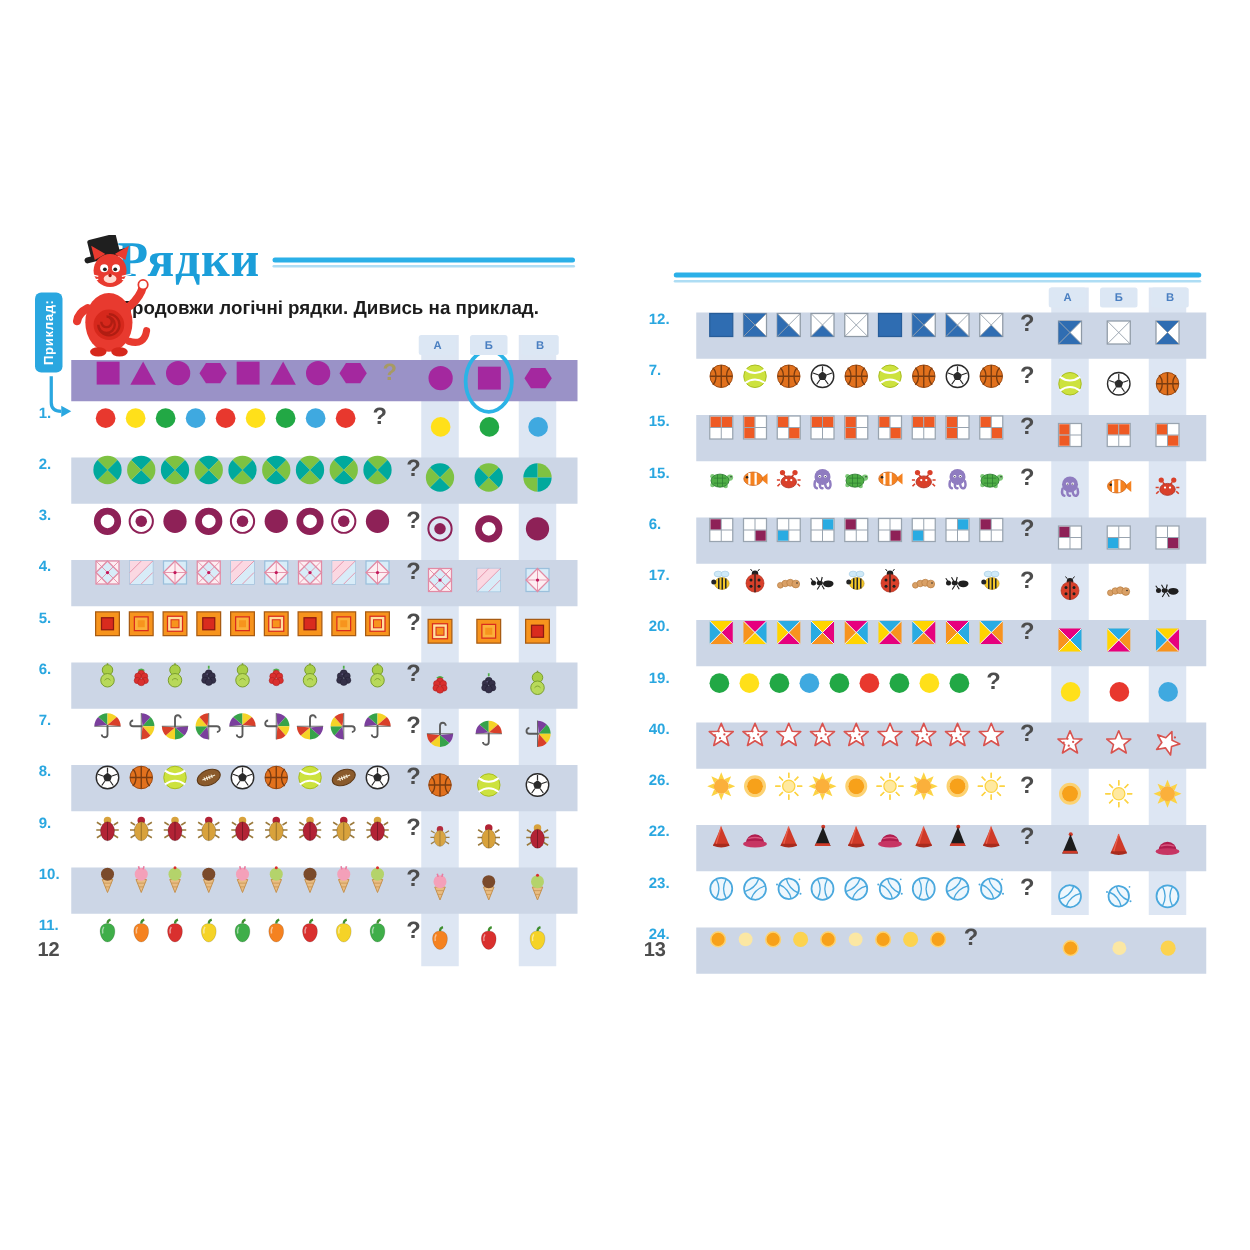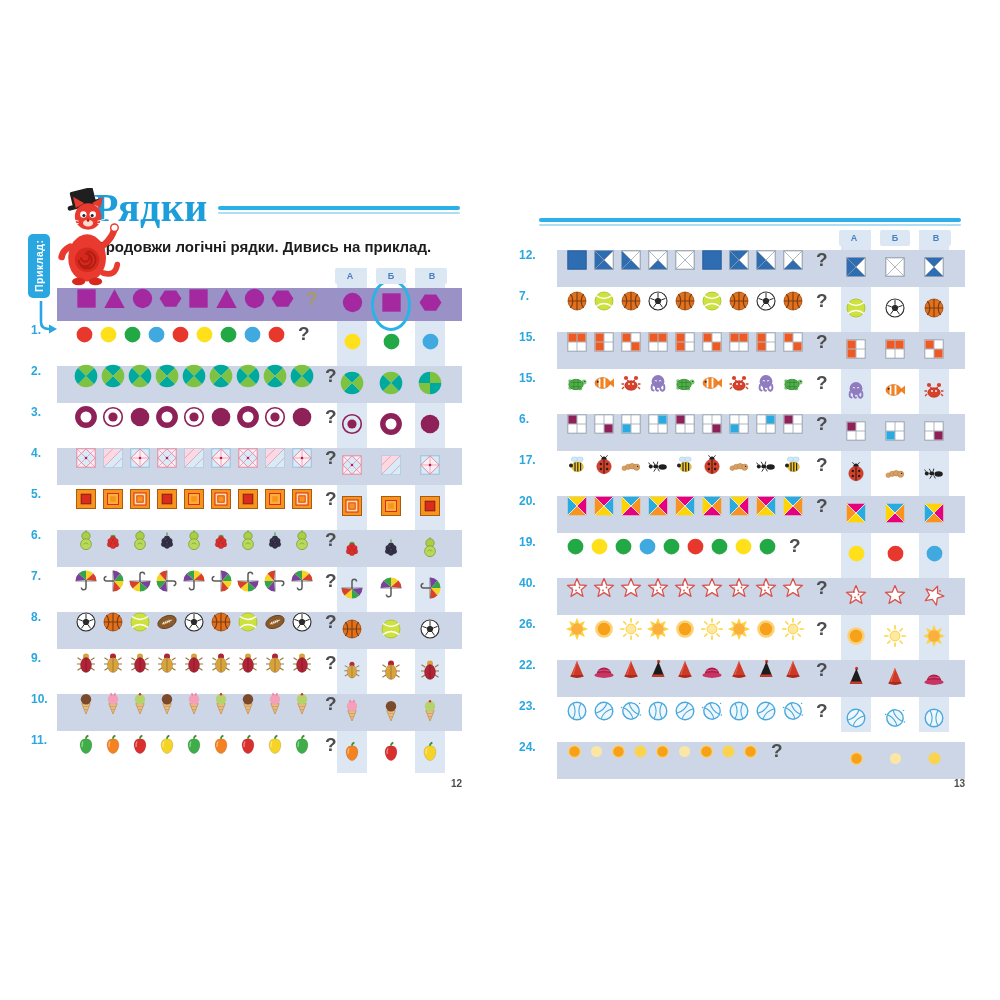--- a/index.html
+++ b/index.html
@@ -38,21 +38,21 @@
   .page-right .seq{padding-left:12px;}
   .seq .it{display:flex;align-items:center;justify-content:center;}
   .qmark{font-size:19px;font-weight:bold;color:#4d4d4d;margin-left:8px;z-index:1;}
   .rowline.example .qmark{color:#a79a63;}
   .answers{position:absolute;left:305px;width:112px;top:0;bottom:0;display:flex;justify-content:space-between;z-index:2;}
   .page-right .answers{left:324px;}
   .aslot{position:relative;width:34px;display:flex;align-items:center;justify-content:center;}
   .circ{position:absolute;left:50%;top:50%;transform:translate(-50%,-50%);width:34px;height:46px;
     border:3px solid #2bb3e6;border-radius:50%;z-index:3;}
 
-  .pagenum{position:absolute;top:588px;left:0;right:0;text-align:right;font-size:10px;font-weight:bold;color:#4d4d4d;}
+  .pagenum{position:absolute;top:562px;left:0;right:0;text-align:left;font-size:16px;font-weight:bold;color:#4d4d4d;}
 </style>
 </head>
 <body>
 
 <div class="spread">
 
   <div class="page page-left">
     <div class="title">Рядки</div>
     <div class="rule" style="left:188px;right:2px;top:16px;"></div>
     <div class="rule-light" style="left:188px;right:2px;top:22px;"></div>

